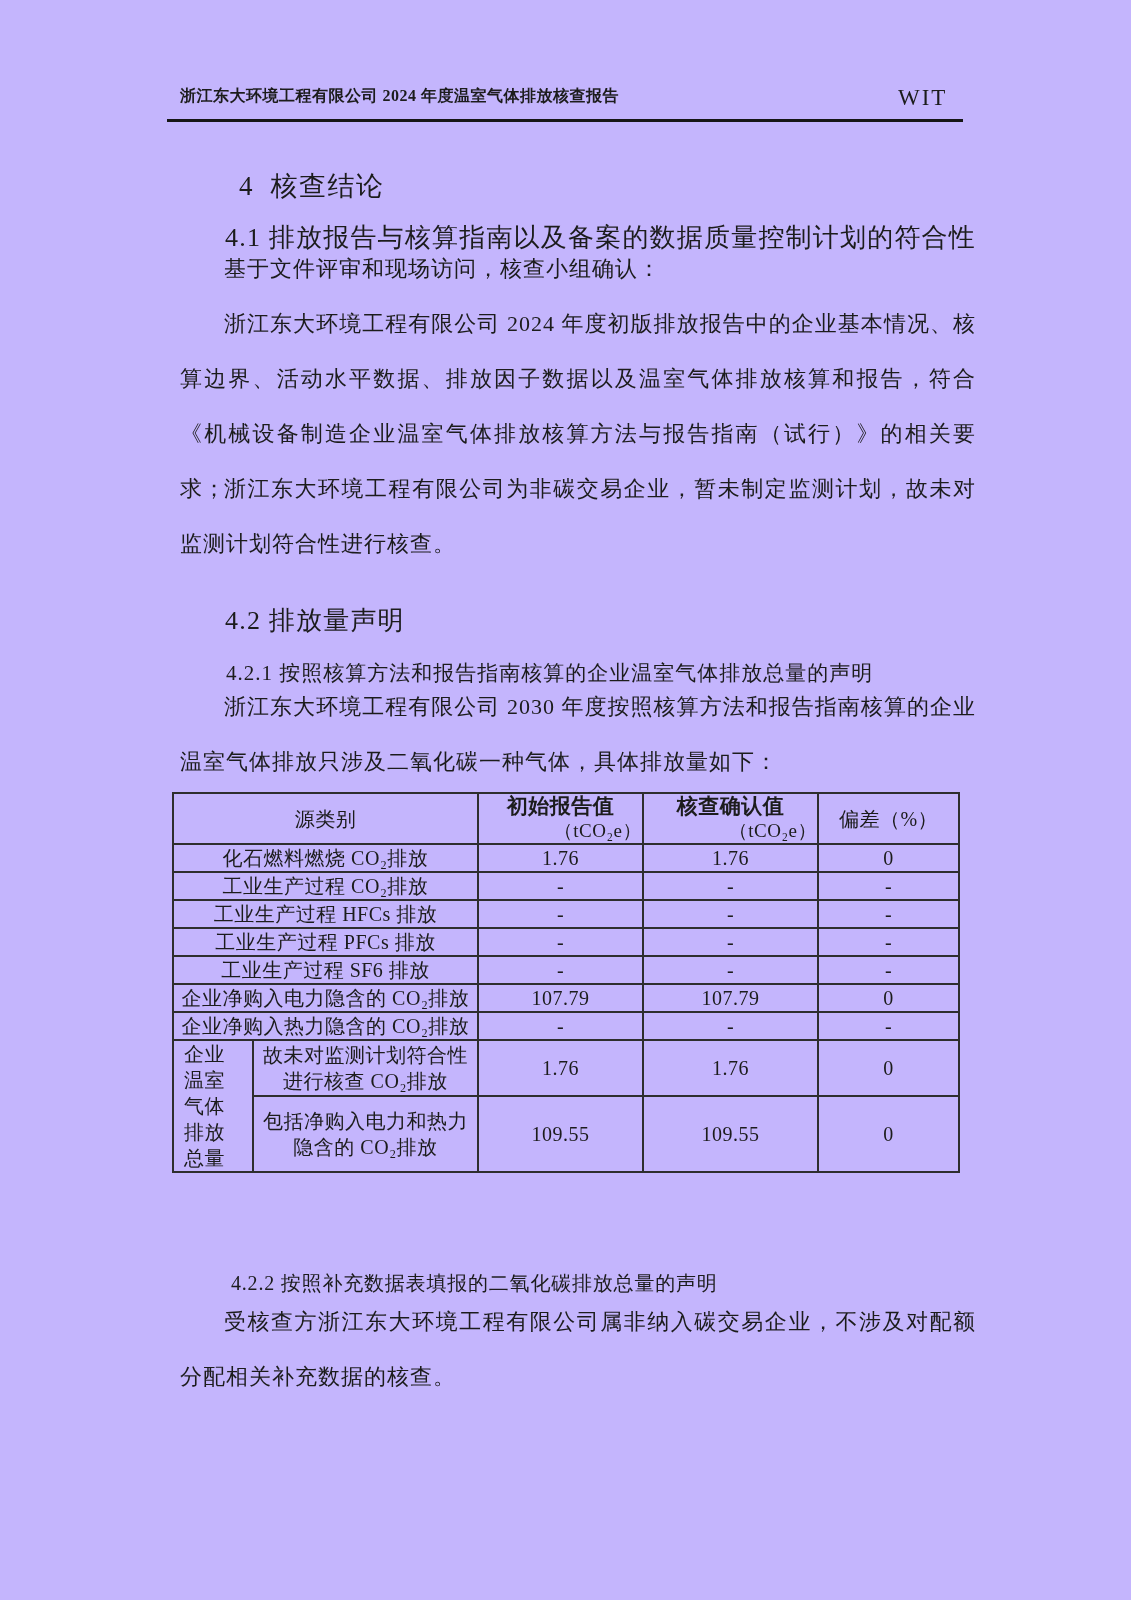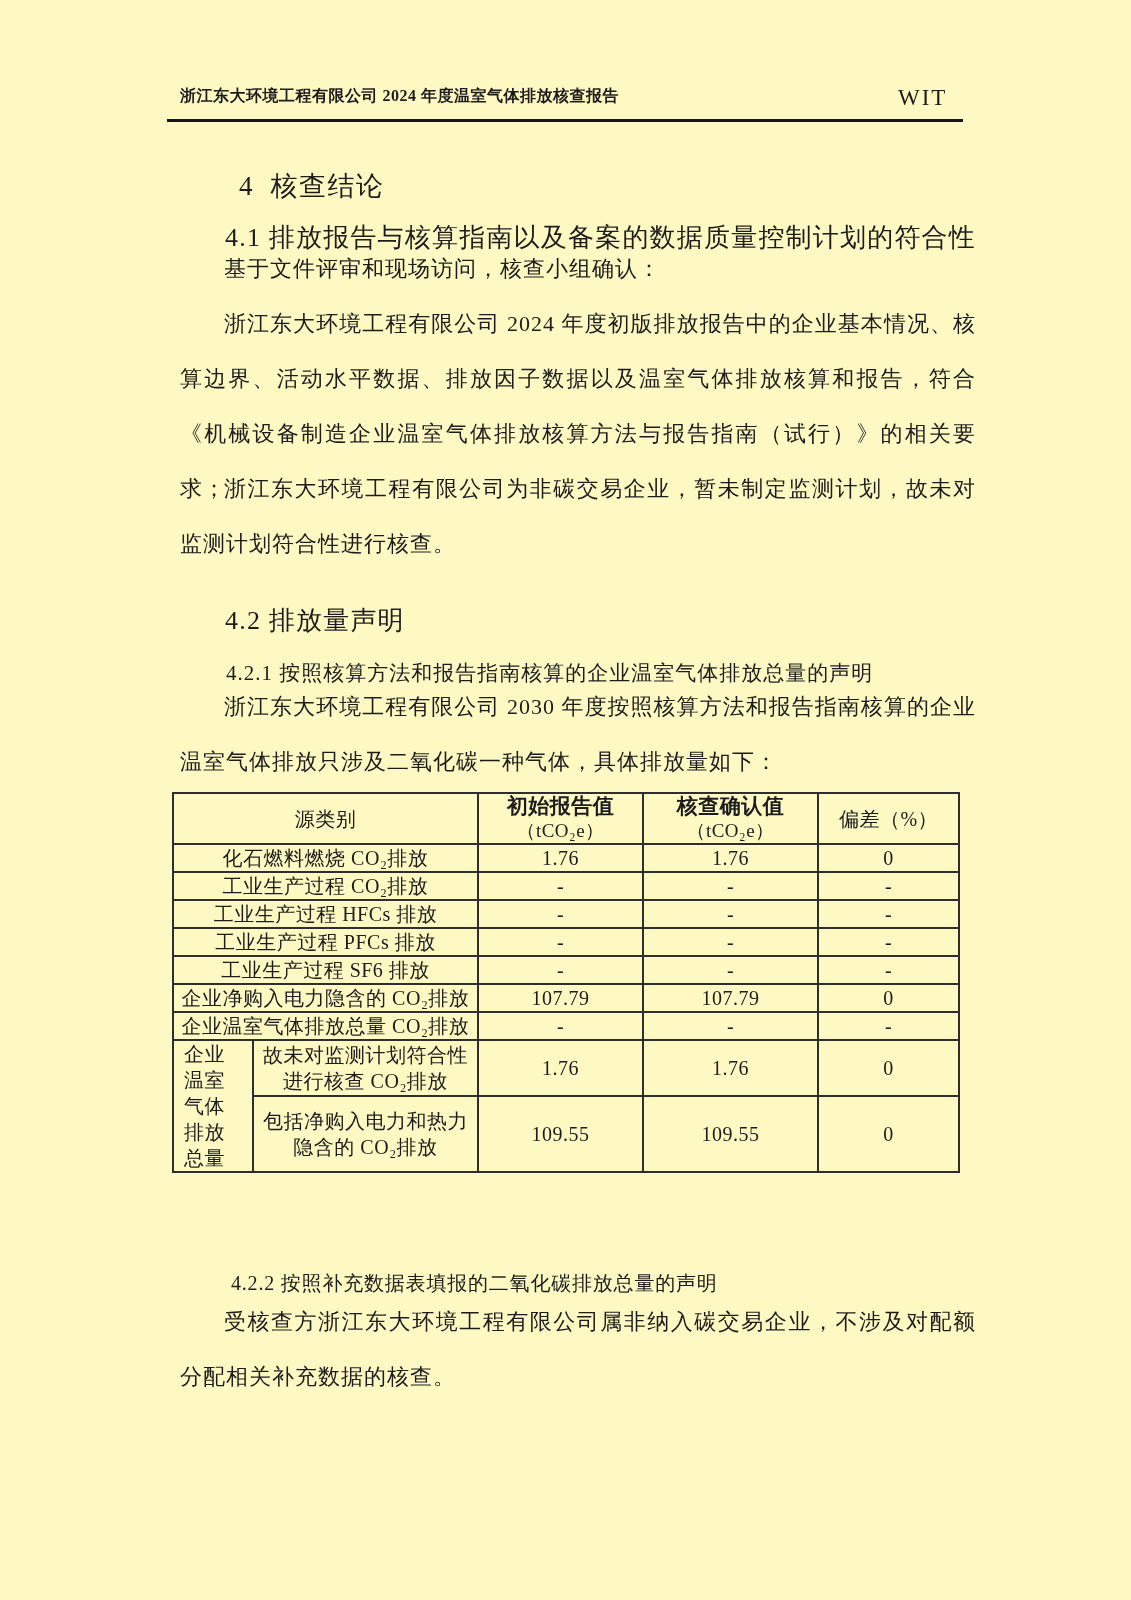--- a/index.html
+++ b/index.html
@@ -1,20 +1,20 @@
 <!DOCTYPE html>
 <html lang="zh"><head>
 <meta charset="utf-8">
 <style>
   html,body { margin:0; padding:0; background:#e8e8e8; }
   .page {
     position:relative;
     width:1131px; height:1600px;
     margin:0 auto;
-    background:#fef9c3;
+    background:#c4b5fd;
     font-family:"Liberation Serif","DejaVu Serif",serif;
     color:#1c1c1c;
     overflow:hidden;
   }
   
   .running-title {
     position:absolute; left:180px; top:86px;
     font-size:16px; font-weight:bold; letter-spacing:0.5px;
     white-space:nowrap;
   }
@@ -56,21 +56,21 @@
     padding:0; text-align:center; vertical-align:middle;
     line-height:26px; letter-spacing:0.5px;
   }
   .r-head  { height:50px;border-radius:21px; }
   .r-data  { height:27px; }
   .r-tot1  { height:54px; }
   .r-tot2  { height:74px; }
   .cell-src { text-align:left; padding-left:9px; }
   .cell-src-sub { text-align:left; padding-left:12px; padding-right:6px; }
   .head-main { font-weight:bold; font-size:21px; line-height:25px; }
-  .head-unit { font-size:19px; line-height:24px; }
+  .head-unit { font-size:19px; line-height:24px;text-align:right; }
   .vlabel-inner { width:46px; margin-left:10px; text-align:left; line-height:26px; }
   
   .page-number {
     position:absolute; left:0; top:1484px; width:1131px;
     text-align:center; font-size:17px;
   }
 </style>
 </head>
 <body>
 
@@ -144,21 +144,21 @@
         <td>-</td>
         <td>-</td>
       </tr>
       <tr class="r-data">
         <td colspan="2" class="cell-src">企业净购入电力隐含的 CO₂排放</td>
         <td>107.79</td>
         <td>107.79</td>
         <td>0</td>
       </tr>
       <tr class="r-data">
-        <td colspan="2" class="cell-src">企业温室气体排放总量 CO₂排放</td>
+        <td colspan="2" class="cell-src">企业净购入热力隐含的 CO₂排放</td>
         <td>-</td>
         <td>-</td>
         <td>-</td>
       </tr>
 
       <tr class="r-tot1">
         <td rowspan="2">
           <div class="vlabel-inner">企业温室气体排放总量</div>
         </td>
         <td class="cell-src-sub">故未对监测计划符合性进行核查 CO₂排放</td>

